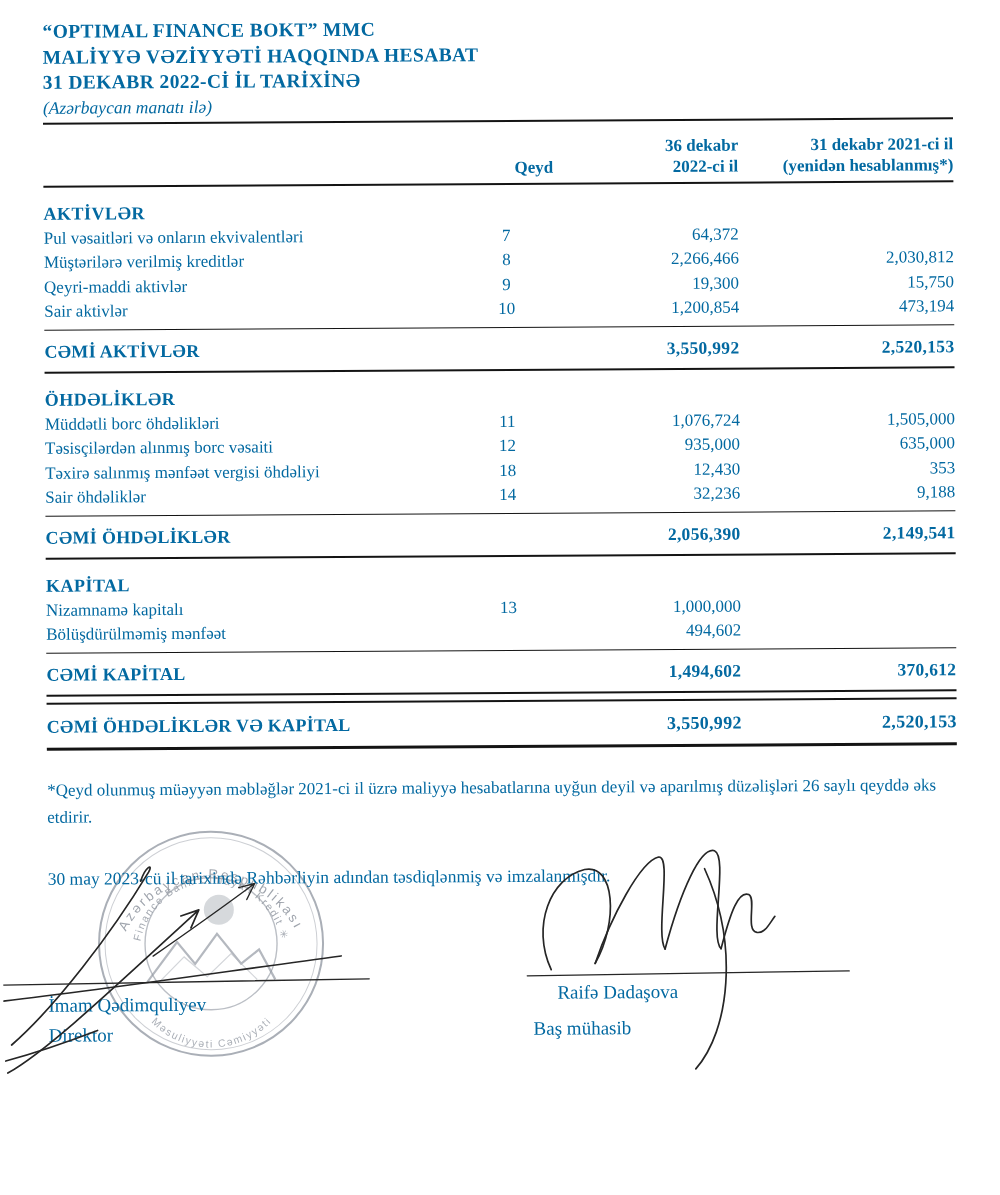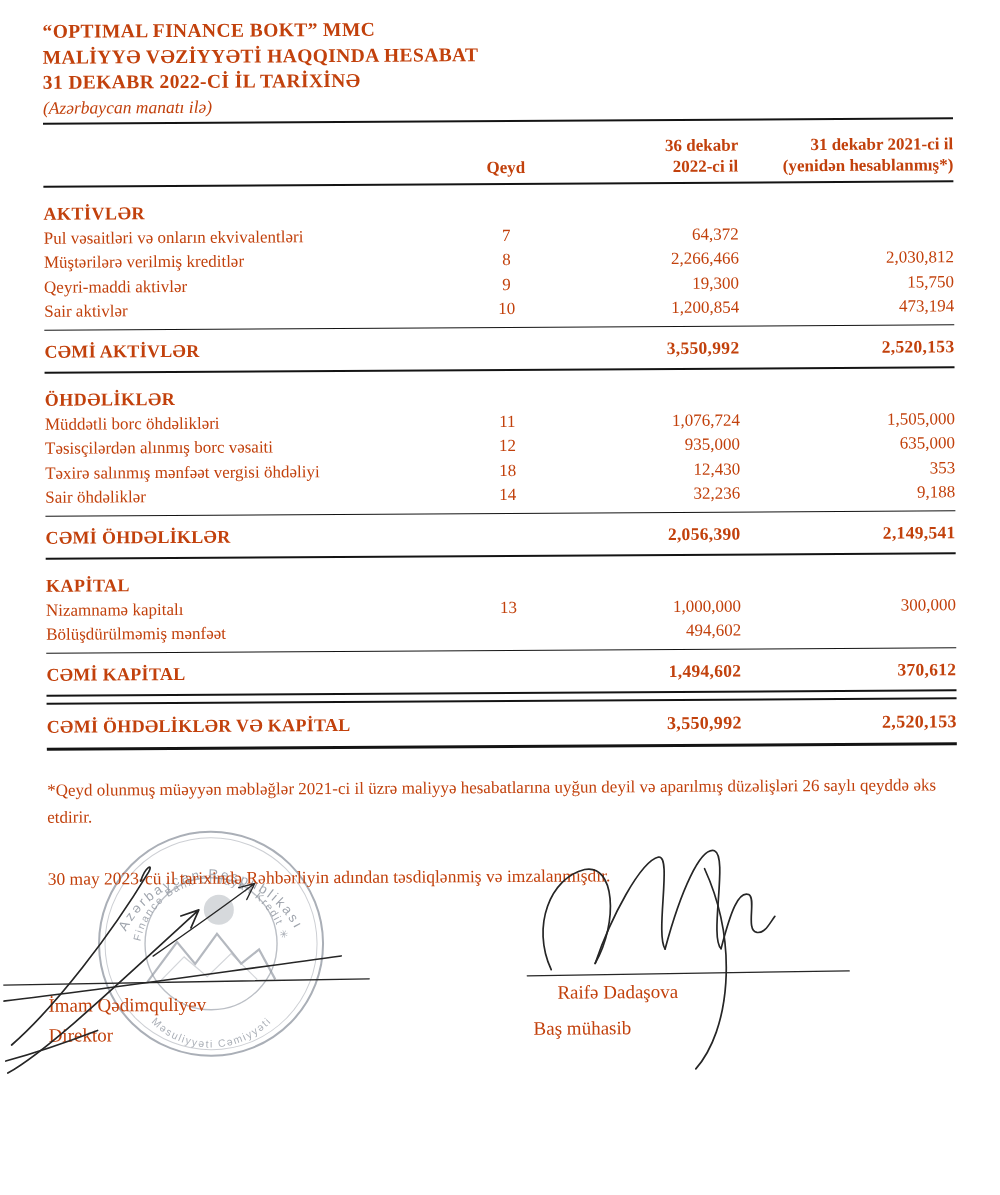--- a/index.html
+++ b/index.html
@@ -2,41 +2,41 @@
 <html><head>
 <meta charset="utf-8">
 <style>
   html,body{margin:0;padding:0;background:#ffffff;}
   .page{
     position:relative;
     width:1000px;height:1195px;
     background:#fff;
     overflow:hidden;
     font-family:"Liberation Serif","DejaVu Serif",serif;
-    color:#c2410c;
+    color:#0369a1;
   }
   .scan{ transform:rotate(-0.35deg); transform-origin:50% 40%; }
   .sheet{ padding:0 45px; }
 
   
   .doc-header{ padding-top:16px; }
   .doc-header .t{ font-weight:bold; font-size:19.5px; line-height:25.5px; letter-spacing:.4px; }
   .doc-header .sub{ font-style:italic; font-size:17.5px; line-height:23px; margin-top:1px; }
   .rule-top{ border-bottom:2.5px solid #141414; margin-top:3px; }
 
   
   .grid{ display:grid; grid-template-columns:1fr 95px 185px 215px; }
   .c-note{ text-align:center; }
   .c-v1,.c-v2{ text-align:right; }
 
   .table-head{ margin-top:14px; padding-bottom:5px; border-bottom:2px solid #141414;
     font-weight:bold; font-size:17px; line-height:21px; align-items:end;}
   .table-head .hd{ white-space:nowrap; }
   .table-head .c-v1,.table-head .c-v2{ text-align:right; }
-  .table-head .c-note{ text-align:center; }
+  .table-head .c-note{ text-align:right; }
 
   .sec-header{ font-weight:bold; font-size:18px; line-height:25px; margin-top:14px; letter-spacing:.5px;}
   .row{ font-size:17px; line-height:24.5px; }
   .sec-rule{ border-bottom:1.8px solid #141414; margin-top:5px; }
   .total-row{ font-weight:bold; font-size:18px; padding:11px 0 9px 0; border-bottom:2.2px solid #141414; letter-spacing:.3px;}
   .total-row .c-v1,.total-row .c-v2{ font-size:17.5px; }
   .section{ margin-bottom:6px; }
   .section + .section{ margin-top:12px; }
   .grand-total{ margin-top:6px; border-top:2px solid #141414; border-bottom:3px solid #141414;
     font-weight:bold; font-size:18px; padding:12px 0 10px 0; letter-spacing:.3px;}
@@ -151,21 +151,20 @@
         <span class="c-v2">2,149,541</span>
       </div>
     </div>
 
     <div class="section">
       <div class="sec-header">KAPİTAL</div>
       <div class="grid row">
         <span class="c-label">Nizamnamə kapitalı</span>
         <span class="c-note">13</span>
         <span class="c-v1">1,000,000</span>
-        <span class="c-v2">300,000</span>
       </div>
       <div class="grid row">
         <span class="c-label">Bölüşdürülməmiş mənfəət</span>
         <span class="c-note"></span>
         <span class="c-v1">494,602</span>
       </div>
       <div class="sec-rule"></div>
       <div class="grid total-row">
         <span class="c-label">CƏMİ KAPİTAL</span>
         <span class="c-note"></span>

